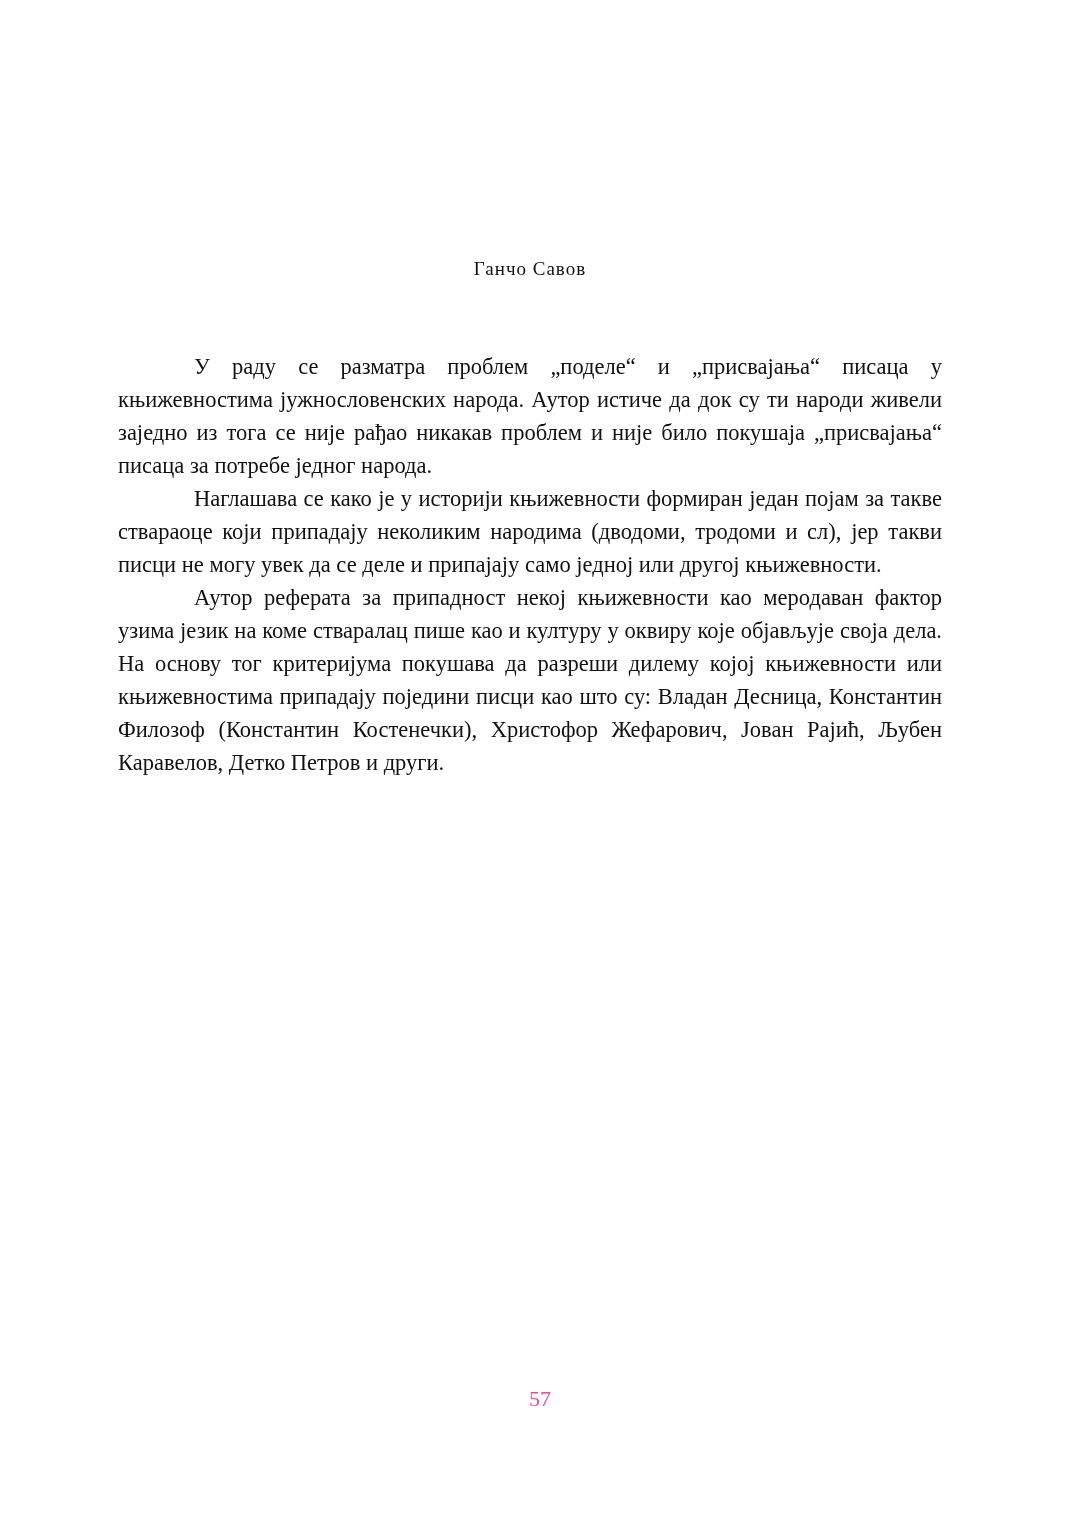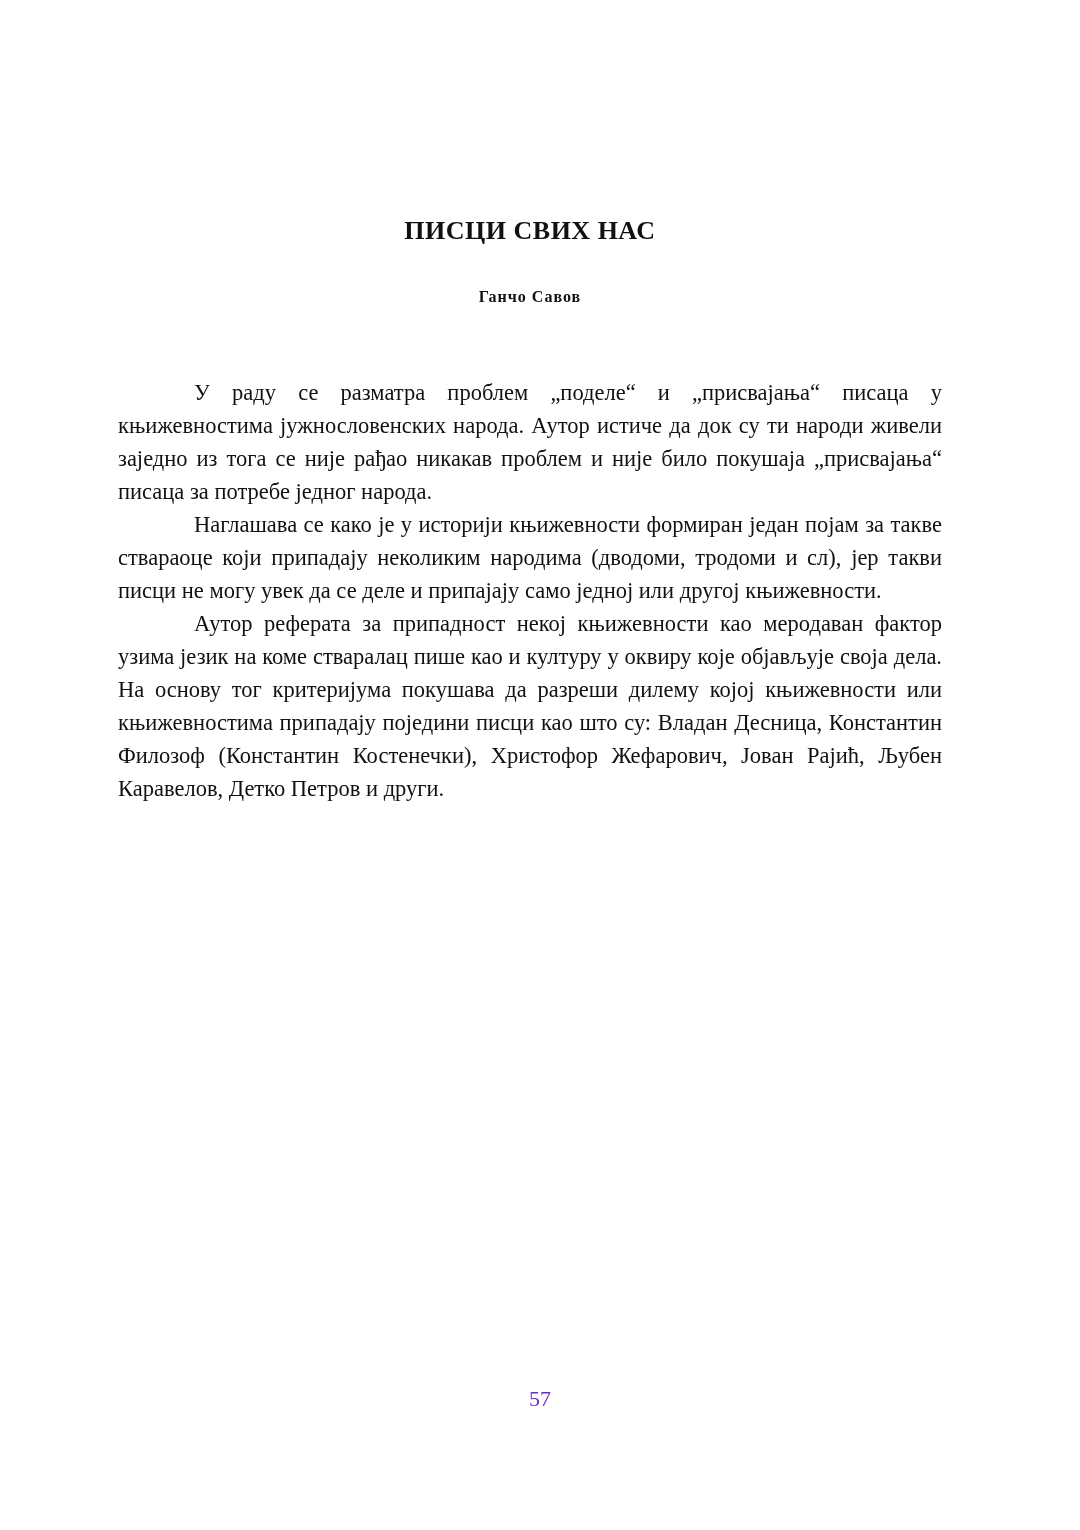--- a/index.html
+++ b/index.html
@@ -21,22 +21,22 @@
   .doc-title {
     margin: 0;
     font-size: 26px;
     font-weight: bold;
     text-align: center;
     letter-spacing: 0.5px;
     color: #111111;
   }
   .doc-author {
     margin: 42px 0 0 0;
-    font-size: 16px;
-    font-weight: bold;
+    font-size: 19px;
+    font-weight: normal;
     text-align: center;
     letter-spacing: 1px;
     color: #111111;
   }
   .doc-body {
     margin-top: 70px;
   }
   .doc-body p {
     margin: 0;
     font-size: 22.5px;
@@ -45,29 +45,28 @@
     text-indent: 76px;
     color: #111111;
   }
   .page-number {
     position: absolute;
     bottom: 118px;
     left: 0;
     width: 1080px;
     text-align: center;
     font-size: 22px;
-    color: #6d28d9;
+    color: #ec4899;
   }
 </style>
 </head>
 <body>
 
 <div class="page">
 
-  <h1 class="doc-title">ПИСЦИ СВИХ НАС</h1>
 
   <h2 class="doc-author">Ганчо Савов</h2>
 
   <div class="doc-body">
     <p>У раду се разматра проблем „поделе“ и „присвајања“ писаца у књижевностима јужнословенских народа. Аутор истиче да док су ти народи живели заједно из тога се није рађао никакав проблем и није било покушаја „присвајања“ писаца за потребе једног народа.</p>
     <p>Наглашава се како је у историји књижевности формиран један појам за такве ствараоце који припадају неколиким народима (дводоми, тродоми и сл), јер такви писци не могу увек да се деле и припајају само једној или другој књижевности.</p>
     <p>Аутор реферата за припадност некој књижевности као меродаван фактор узима језик на коме стваралац пише као и културу у оквиру које објављује своја дела. На основу тог критеријума покушава да разреши дилему којој књижевности или књижевностима припадају поједини писци као што су: Владан Десница, Константин Филозоф (Константин Костенечки), Христофор Жефарович, Јован Рајић, Љубен Каравелов, Детко Петров и други.</p>
   </div>
 
   <div class="page-number">57</div>

